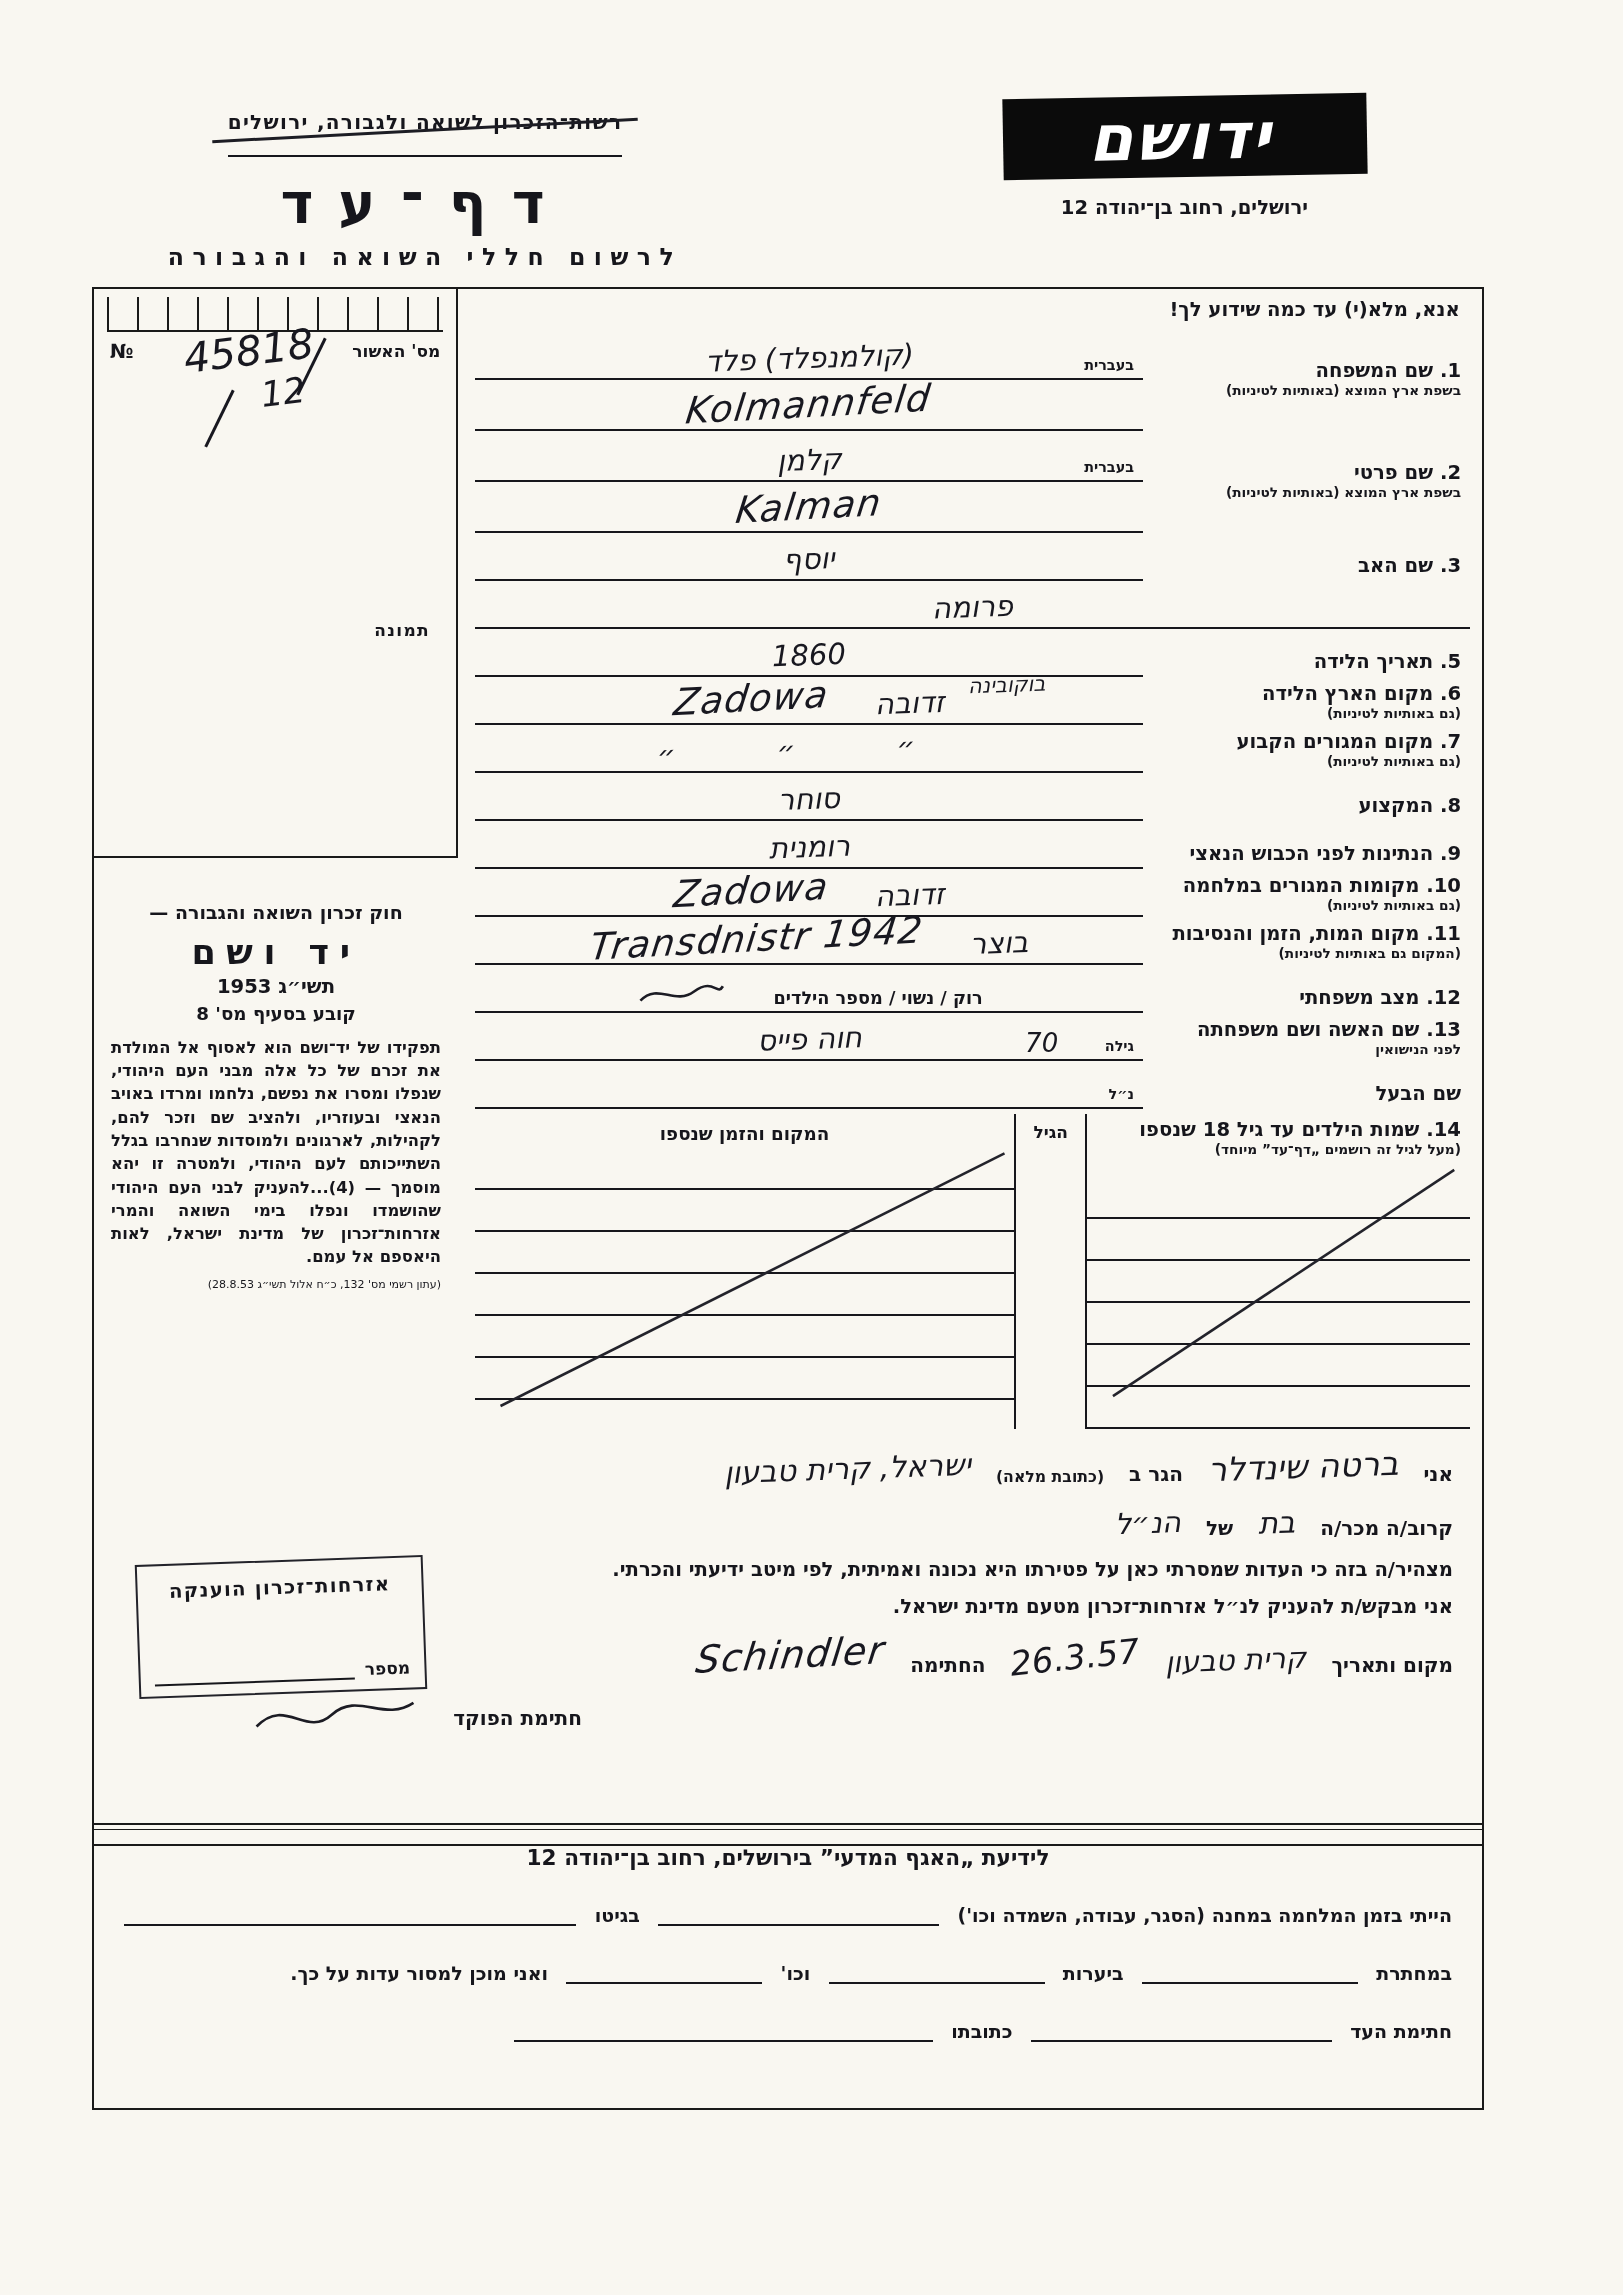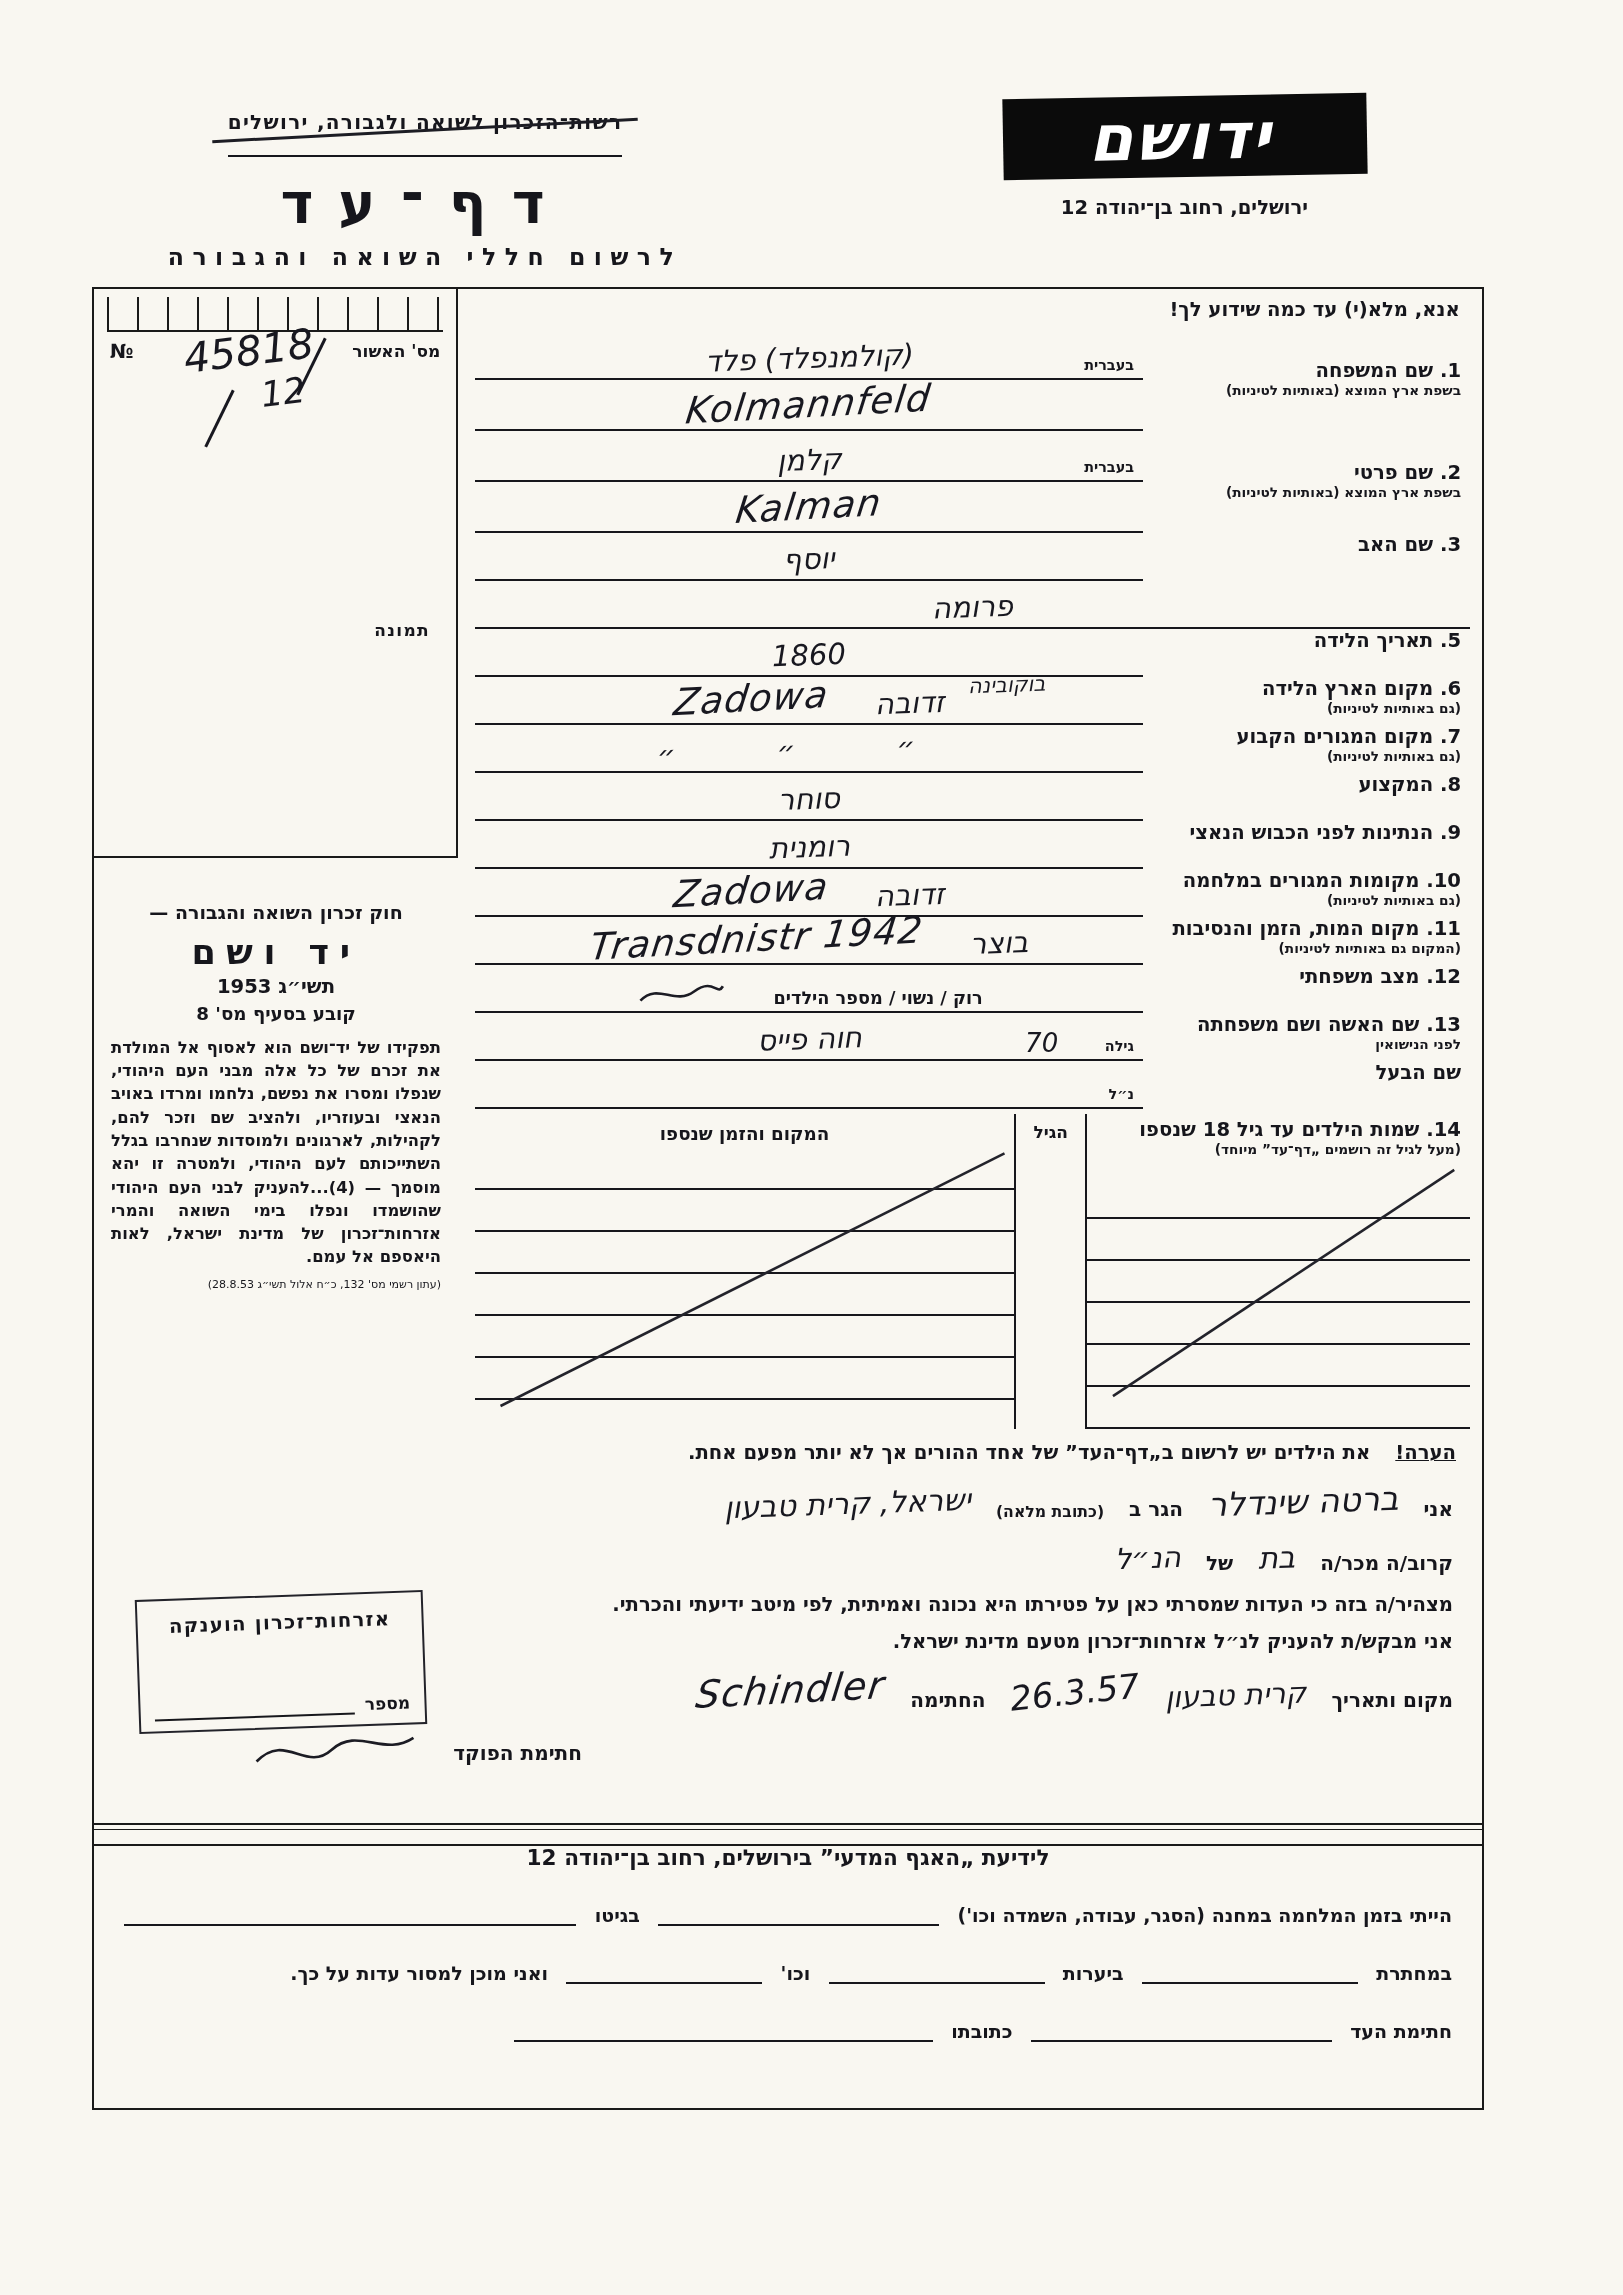--- a/index.html
+++ b/index.html
@@ -52,21 +52,21 @@
   .law-logo{ font-size:35px; font-weight:800; letter-spacing:10.5px; margin:9.2px 0 2.6px; }
   .law-year{ font-size:19.6px; font-weight:800; }
   .law-clause{ font-size:18.3px; font-weight:800; margin-top:5.2px; }
   .law-body{ margin-top:11.8px; font-size:16.4px; line-height:1.42; text-align:justify; font-weight:600; }
   .law-foot{ margin-top:9.2px; font-size:11px; text-align:right; }
 
   
   .fields{ flex:1; display:flex; flex-direction:column; padding:2.6px 11.8px 0 17px; direction:rtl; }
   .instruction{ text-align:right; font-weight:800; font-size:19.6px; padding:6.5px 10.5px 7.9px 0; }
   .frow,.frow2{ display:flex; align-items:stretch; }
-  .flabel{ flex:0 0 327px; display:flex; flex-direction:column; justify-content:flex-start;
+  .flabel{ flex:0 0 327px; display:flex; flex-direction:column; justify-content:flex-end;
            padding:0 9.2px 3.9px 0; text-align:right; }
   .frow2 .flabel{ justify-content:center; }
   .fl-main{ font-size:19.6px; font-weight:800; }
   .fl-sub{ font-size:13.7px; font-weight:700; }
   .flines{ flex:1; display:flex; flex-direction:column; }
   .fline{ flex:1; border-bottom:2px solid #17171c; display:flex; align-items:flex-end; justify-content:center;
           gap:46px; padding:0 15.7px 2.6px; position:relative; min-height:48px; direction:rtl; }
   .flines .fline{ min-height:51px; }
   .tag{ position:absolute; right:9.2px; bottom:5.2px; font-size:14.4px; font-weight:700; }
   .above{ position:absolute; top:-3.9px; right:98px; font-size:21px; }
@@ -341,24 +341,20 @@
             <div class="cline"></div>
           </div>
           <svg class="cross-svg" viewBox="0 0 1560 480" preserveAspectRatio="none">
             <path d="M40 445 L830 60" stroke="#23232b" stroke-width="4" fill="none"></path>
             <path d="M1000 430 L1535 85" stroke="#23232b" stroke-width="4" fill="none"></path>
           </svg>
         </div>
       </div>
     </div>
 
-    <div class="note">
-      <span class="note-head">הערה!</span>
-      <span>את הילדים יש לרשום ב„דף־העד” של אחד ההורים אך לא יותר מפעם אחת.</span>
-    </div>
 
     <div class="decl">
       <div class="drow">
         <span class="dl">אני</span>
         <span class="hw hw-he" style="font-size:33px">ברטה שינדלר</span>
         <span class="dl">הגר ב</span>
         <span class="dsmall">(כתובת מלאה)</span>
         <span class="hw hw-he" style="font-size:30px">ישראל, קרית טבעון</span>
       </div>
       <div class="drow">

